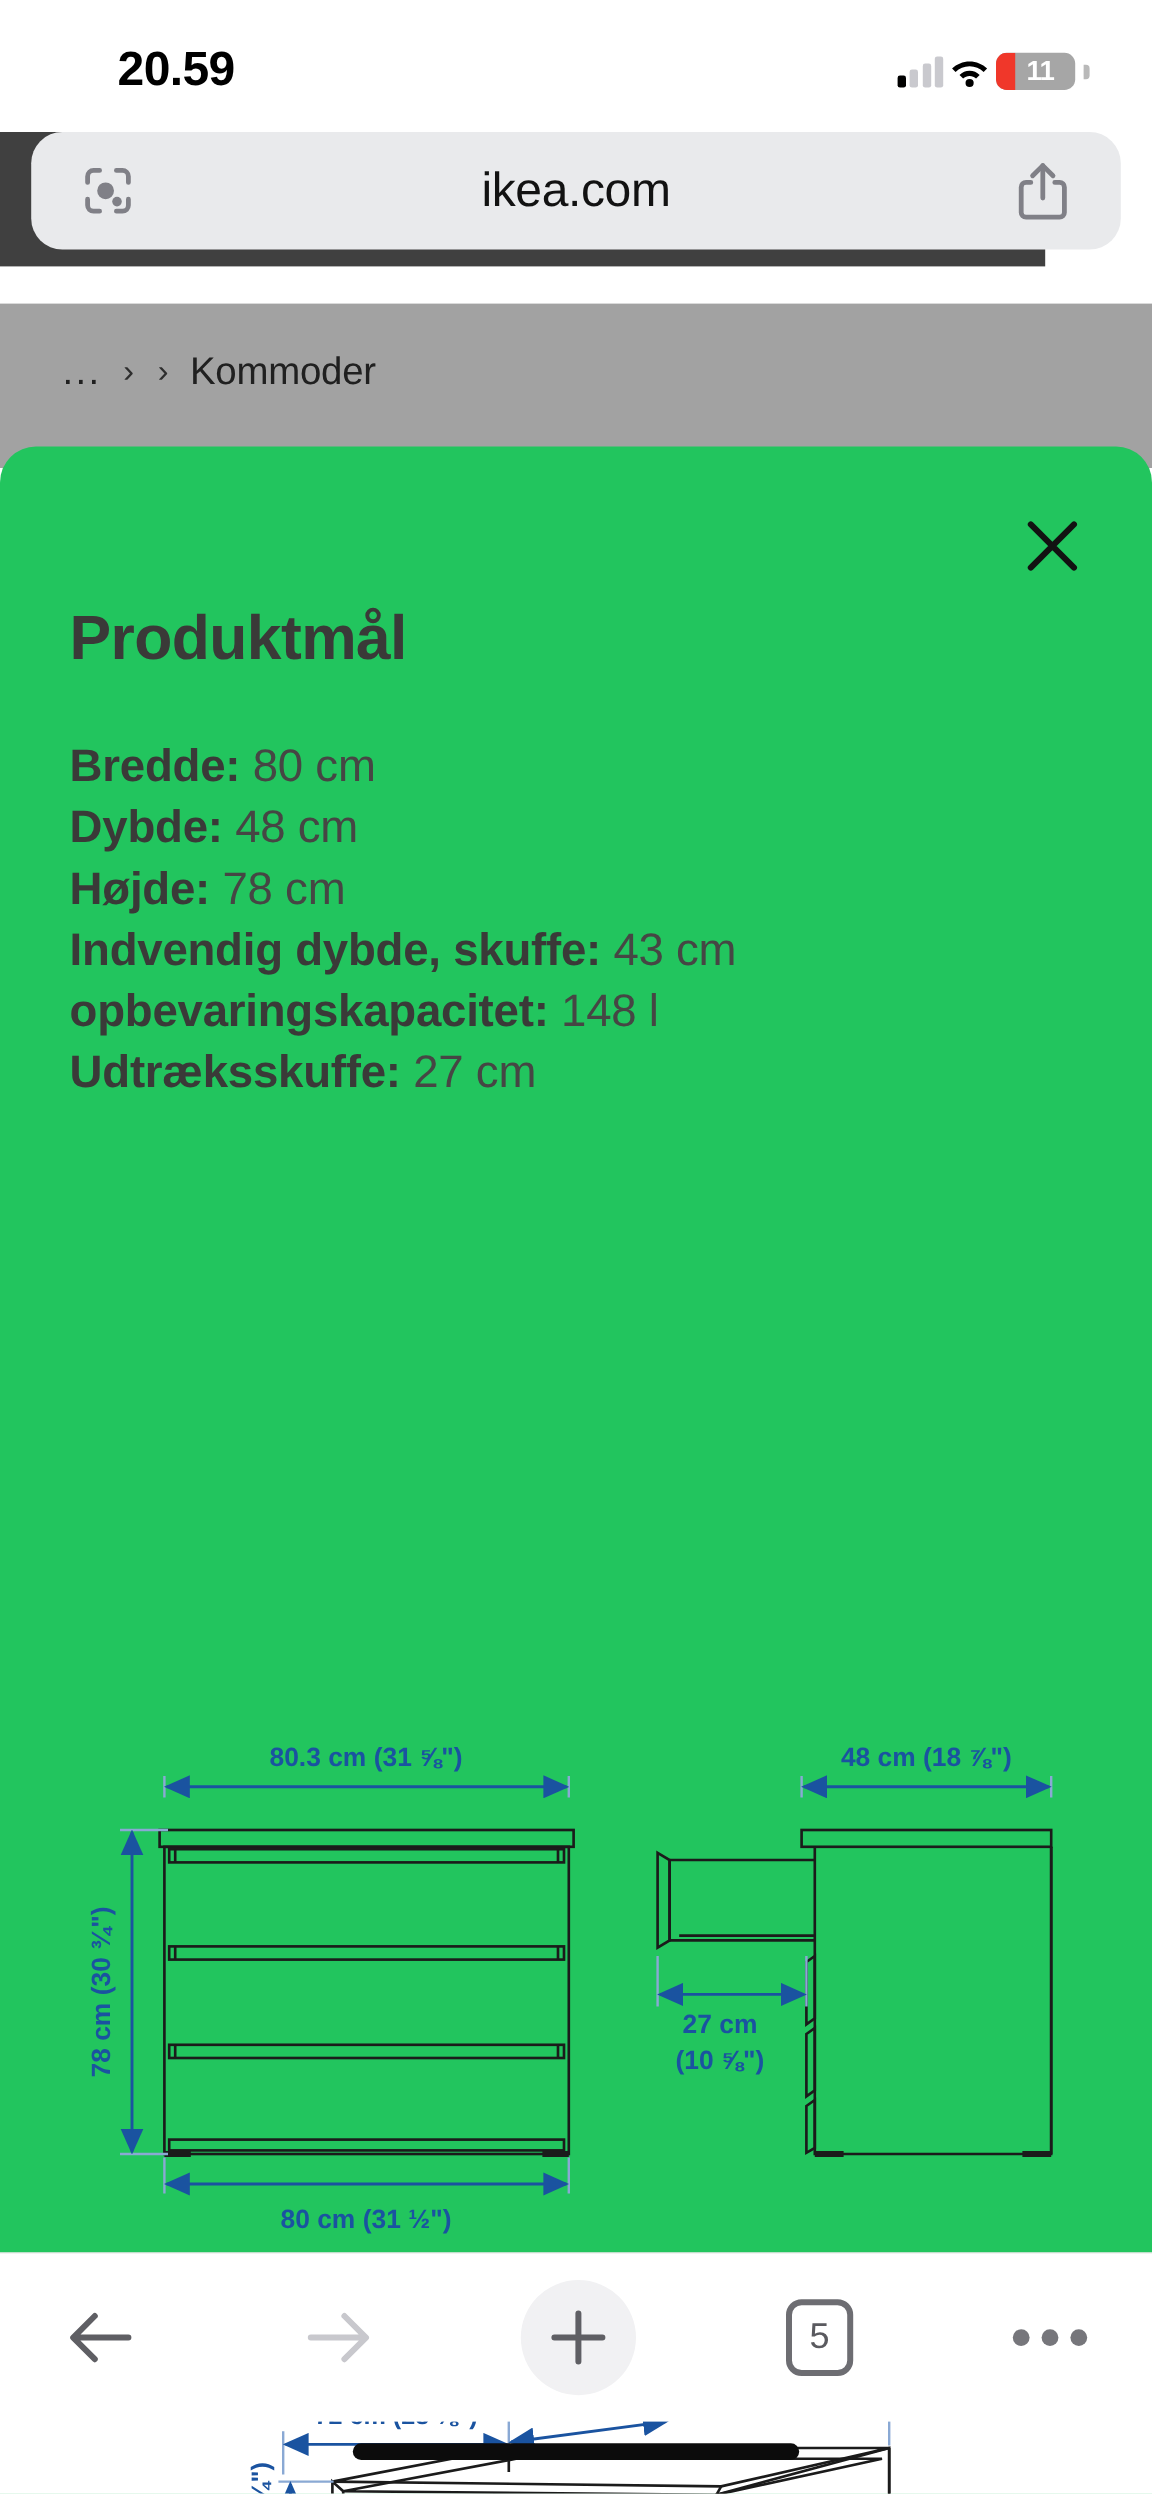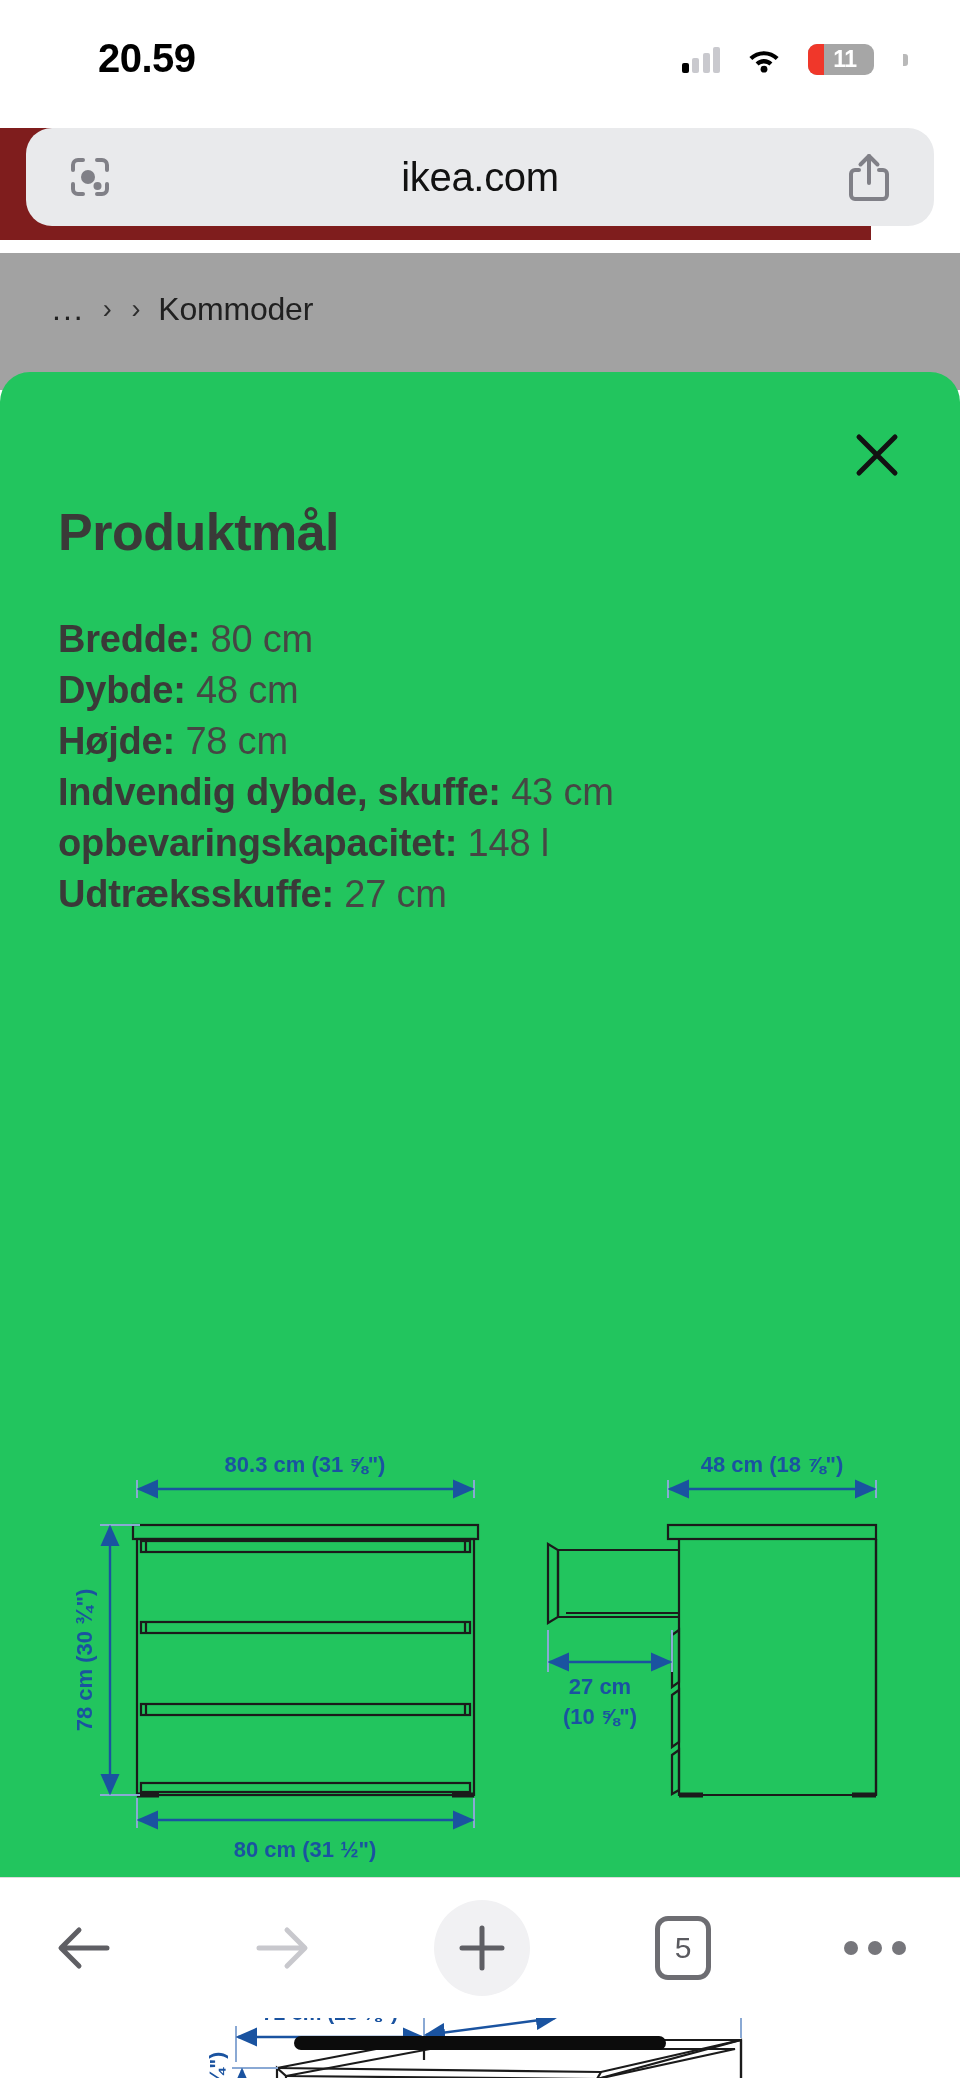--- a/index.html
+++ b/index.html
@@ -16,21 +16,21 @@
     position: absolute; top: 0; left: 0; width: 960px; height: 110px;
     display: flex; align-items: center; background: #fff; padding-left: 12px;
   }
   .status-time {
     position: absolute; left: 98px; top: 36px;
     font-size: 40px; font-weight: 600; color: #000;
     letter-spacing: -0.5px;
   }
   .status-right {
     position: absolute; right: 52px; top: 44px;
-    display: flex; align-items: center; gap: 27px;
+    display: flex; align-items: center; gap: 5px;
   }
   .signal { display: flex; align-items: flex-end; gap: 3.5px; height: 26px; }
   .signal i { display: block; width: 7px; border-radius: 2px; background: #c9c9ce; }
   .signal i.on { background: #000; }
   .signal i:nth-child(1) { height: 10px; }
   .signal i:nth-child(2) { height: 15px; }
   .signal i:nth-child(3) { height: 20px; }
   .signal i:nth-child(4) { height: 26px; }
   .wifi { width: 34px; height: 26px; }
   .battery {
@@ -46,22 +46,22 @@
     position: relative; font-size: 23px; font-weight: 700; color: #fff;
     letter-spacing: -0.5px; padding-left: 8px;
   }
   .battery-cap {
     width: 5px; height: 12px; background: #b9b9b9;
     border-radius: 0 3px 3px 0; margin-left: 2px;
   }
 
   
   .urlbar-wrap {
-    position: absolute; top: 128px; left: 0; width: 871px; height: 112px;
-    background: #7f1d1d;
+    position: absolute; top: 110px; left: 0; width: 871px; height: 112px;
+    background: #404040;
   }
   .urlbar {
     position: absolute; left: 26px; top: 0; width: 908px; height: 98px;
     background: #e9eaec; border-radius: 26px;
     display: flex; align-items: center;
   }
   .url-text {
     position: absolute; left: 0; right: 0; text-align: center;
     font-size: 40px; color: #121212; letter-spacing: -0.3px;
   }

